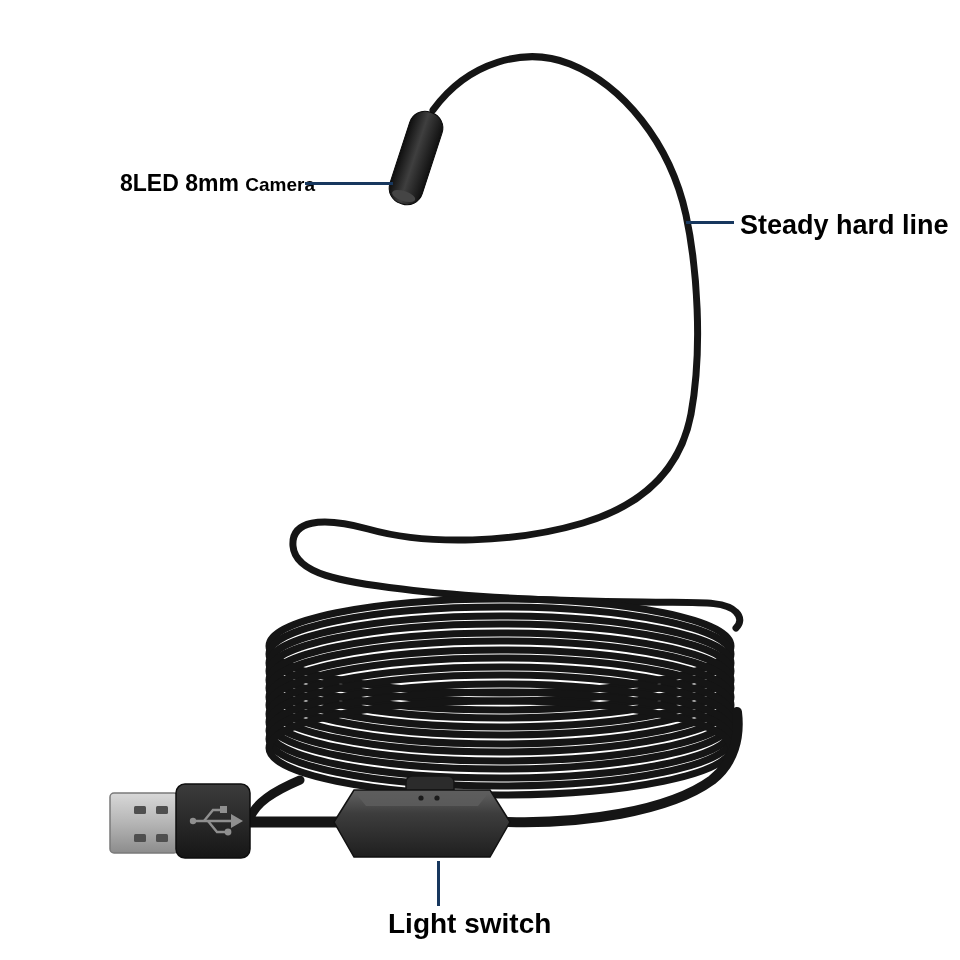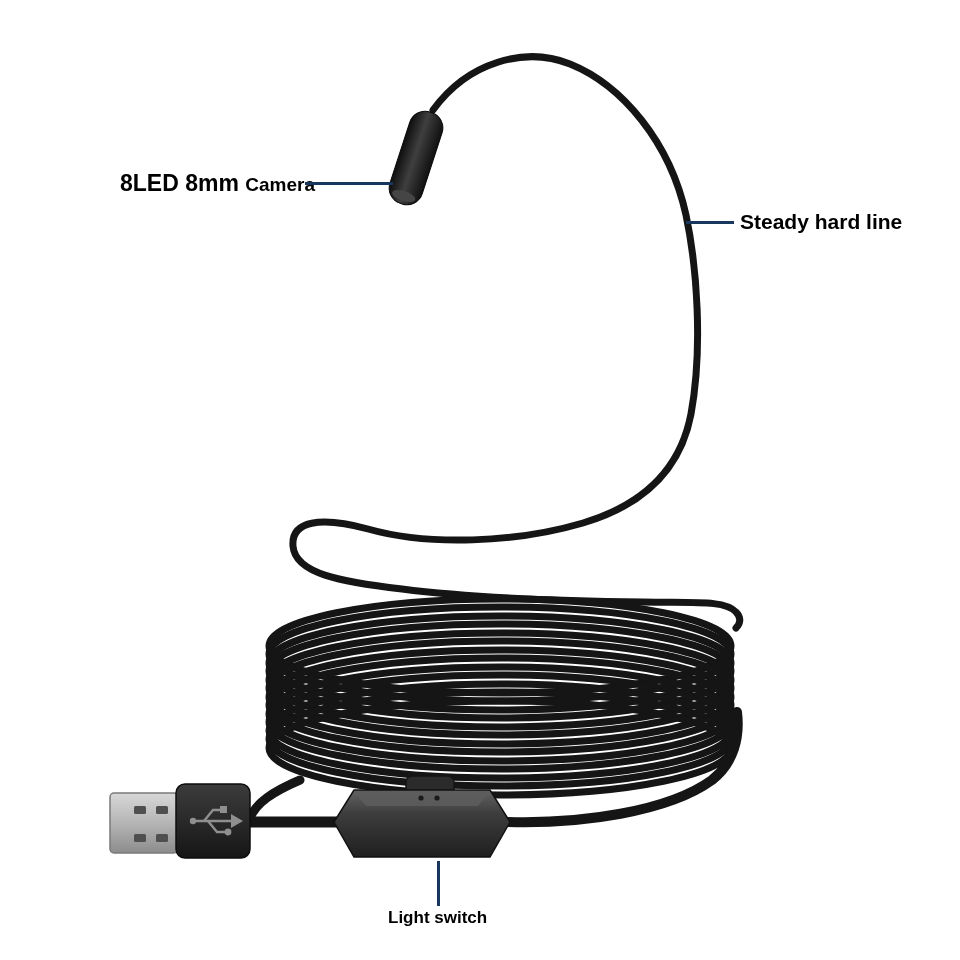--- a/index.html
+++ b/index.html
@@ -31,26 +31,26 @@
     left: 120px;
     top: 170px;
     font-size: 23px;
   }
   .label-camera .secondary {
     font-size: 19px;
   }
   .label-hardline {
     left: 740px;
     top: 210px;
-    font-size: 21px;
+    font-size: 27px;
   }
   .label-switch {
     left: 388px;
     top: 908px;
-    font-size: 17px;
+    font-size: 28px;
   }
   .callout-line {
     position: absolute;
     background: #17375e;
   }
   .line-camera {
     left: 305px;
     top: 182px;
     width: 88px;
     height: 3px;

